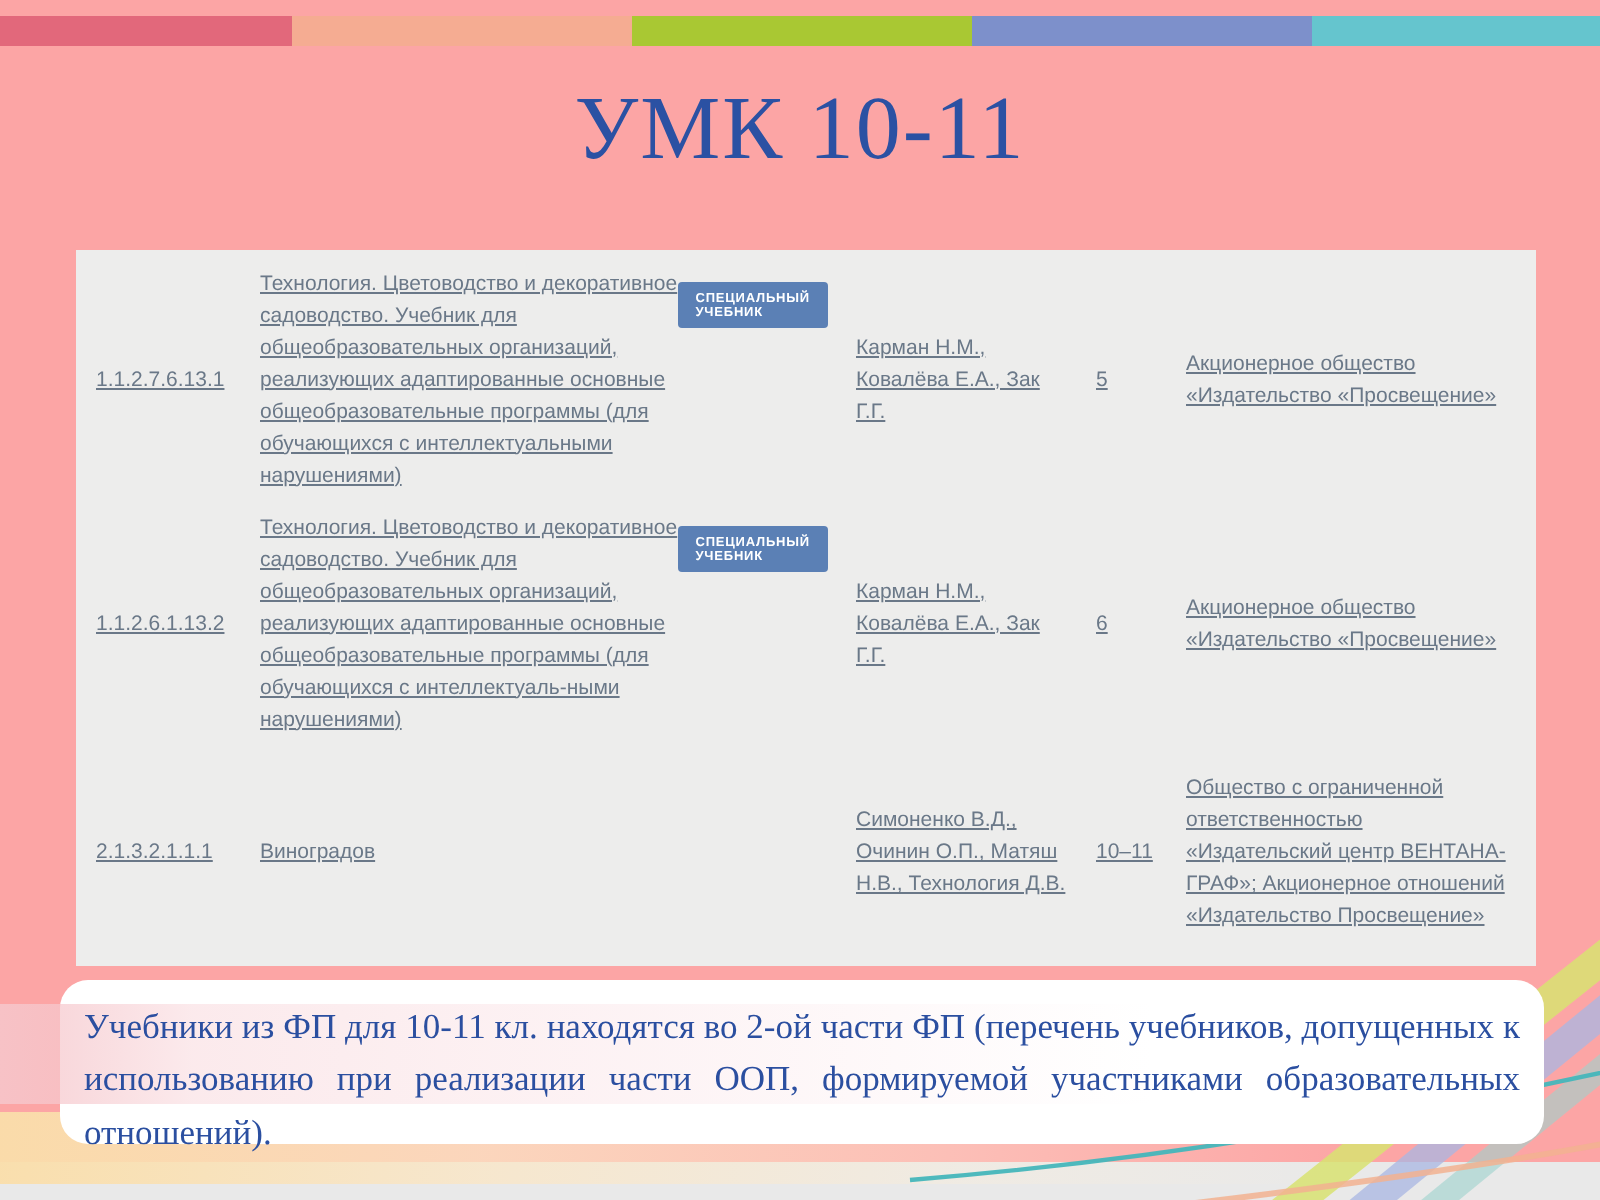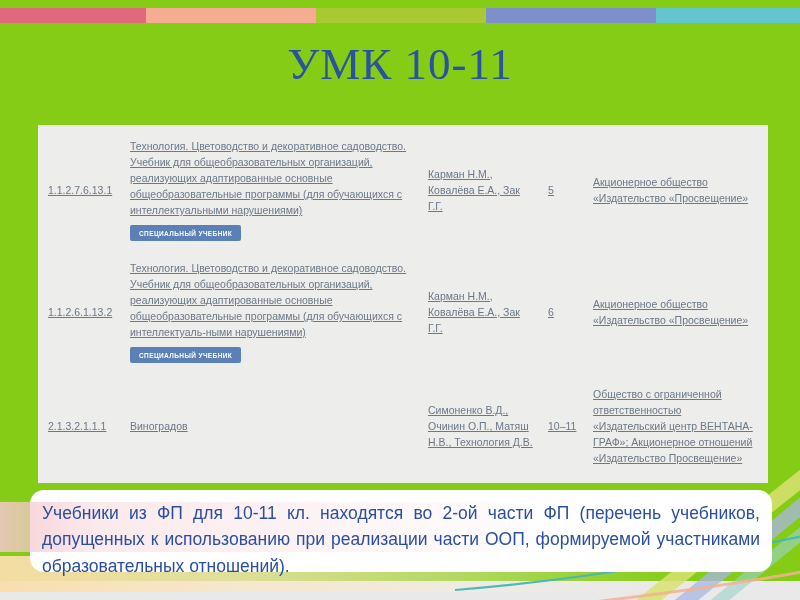--- a/index.html
+++ b/index.html
@@ -1,19 +1,19 @@
 <!DOCTYPE html>
 <html><head>
 <meta charset="utf-8">
 <style>
   * { margin: 0; padding: 0; box-sizing: border-box; }
   html, body { width: 800px; height: 600px; overflow: hidden; }
   body { font-family: "Liberation Sans", sans-serif; background: #ffffff; position: relative; }
 
-  .slide { position: absolute; inset: 0; background: #84cc16; overflow: hidden; }
+  .slide { position: absolute; inset: 0; background: #fca5a5; overflow: hidden; }
 
   
   .top-bar { position: absolute; left: 0; top: 8px; width: 800px; height: 15px; display: flex; z-index: 3; }
   .top-bar span { height: 100%; }
   .seg0 { width: 146px; background: #e2687b; }
   .seg1 { width: 170px; background: #f5ac92; }
   .seg2 { width: 170px; background: #a9c833; }
   .seg3 { width: 170px; background: #7d90cb; }
   .seg4 { width: 144px; background: #65c5ce; }
 
@@ -25,21 +25,21 @@
   
   .fp-table { position: absolute; left: 38px; top: 125px; width: 730px; height: 358px;
               background: #ededec; z-index: 3; }
   .fp-row { display: grid; grid-template-columns: 82px 298px 120px 45px 1fr;
             align-items: center; padding: 0 10px; }
   .row0 { min-height: 129px; }
   .row1 { min-height: 115px; }
   .row2 { min-height: 114px; }
   .fp-table a { color: #6a7888; text-decoration: underline; font-size: 10.5px;
                 line-height: 16px; cursor: pointer; }
-  .cell-title { display: flex; flex-direction: column; align-items: flex-start; padding-right: 14px; justify-content: flex-end; }
+  .cell-title { display: flex; align-items: flex-start; padding-right: 14px; }
   .cell-authors { padding-right: 14px; }
   .cell-grade { text-align: left; }
   .cell-publisher { padding-right: 4px; }
   .badge { display: inline-block; margin-top: 7px; padding: 5px 9px 4px 9px;
            background: #5b80b5; color: #ffffff; font-size: 6.5px; font-weight: bold;
            letter-spacing: 0.4px; border-radius: 2px; text-transform: uppercase; }
 
   
   .gray-band { position: absolute; left: 0; top: 581px; width: 800px; height: 19px;
                background: #e9e9e9; z-index: 0; }
@@ -50,21 +50,21 @@
   .deco-svg { position: absolute; left: 0; top: 430px; width: 800px; height: 170px; z-index: 2; }
 
   .footer-box { position: absolute; left: 30px; top: 490px; width: 742px; height: 82px;
                 background: #ffffff; border-radius: 14px; z-index: 4; }
   .pink-band { position: absolute; left: 0; top: 502px; width: 800px; height: 50px; z-index: 5;
                pointer-events: none;
                background: linear-gradient(to right, rgba(246,199,204,0.85) 0%,
                            rgba(247,208,213,0.45) 12%, rgba(249,219,224,0.28) 45%,
                            rgba(249,219,224,0) 72%); }
   .footer-text { position: absolute; left: 42px; top: 500px; width: 718px; z-index: 6;
-                 font-family: Liberation Sans, sans-serif; font-size: 17.5px; line-height: 1.5;
+                 font-family: Liberation Serif, serif; font-size: 17.5px; line-height: 1.5;
                  color: #2b4fa0; text-align: justify; }
 </style>
 </head>
 <body>
 
 <div class="slide">
 
   <div class="top-bar">
     <span class="seg0"></span>
     <span class="seg1"></span>

